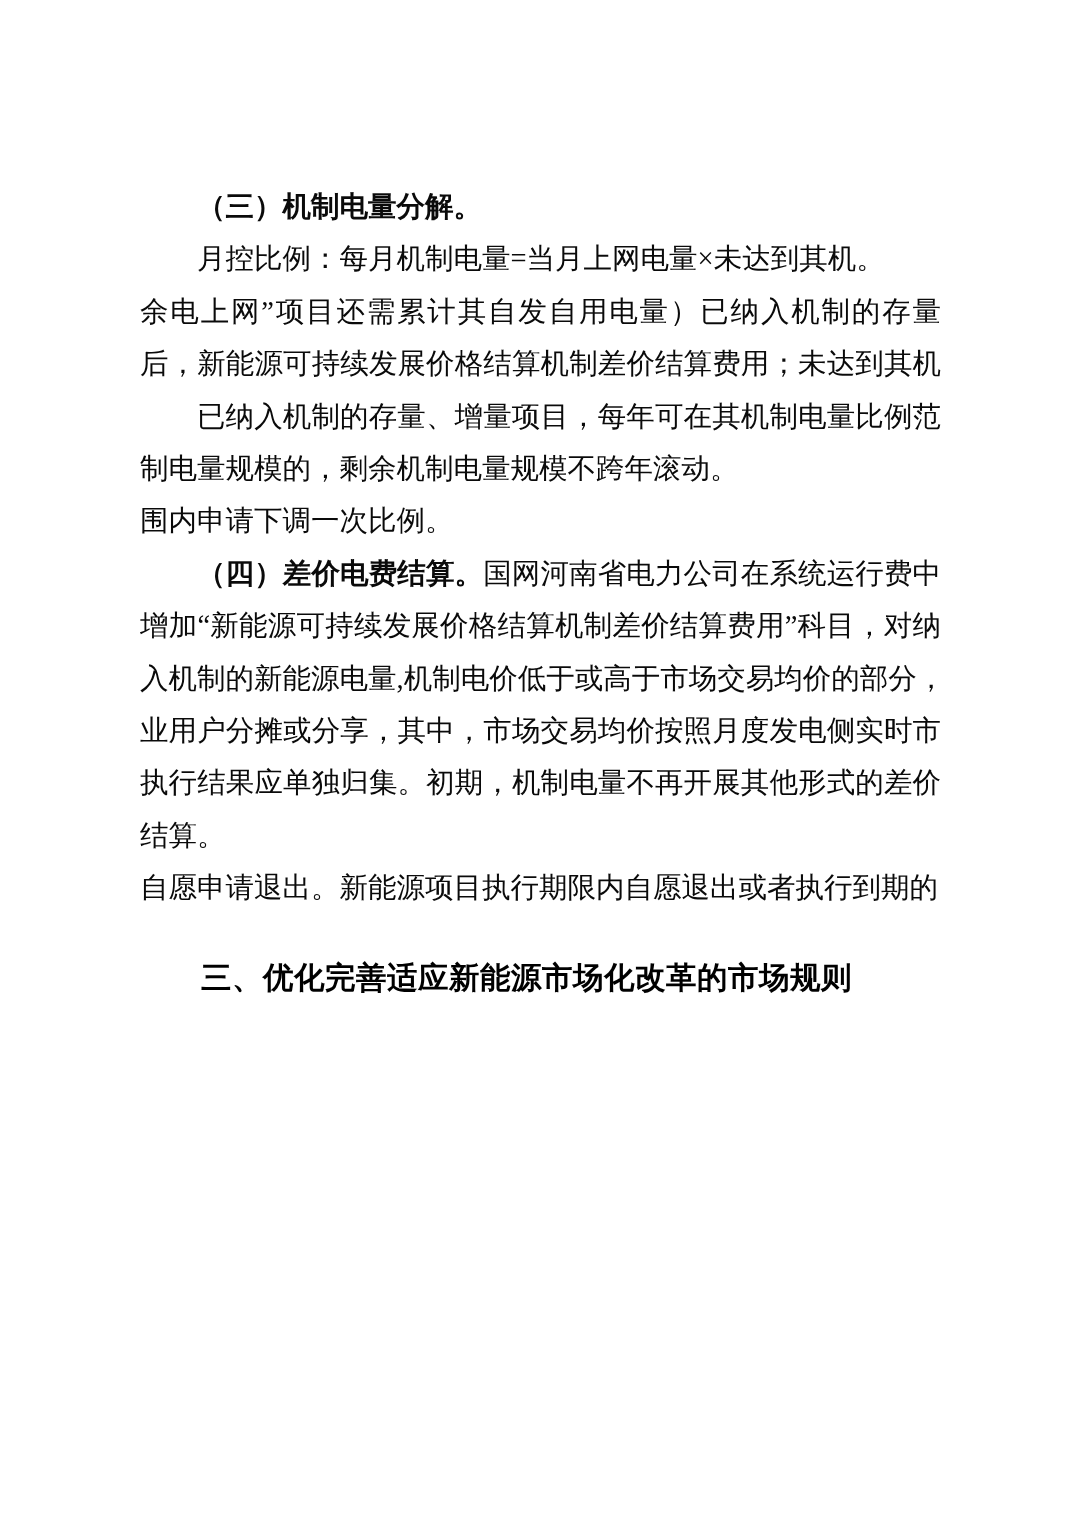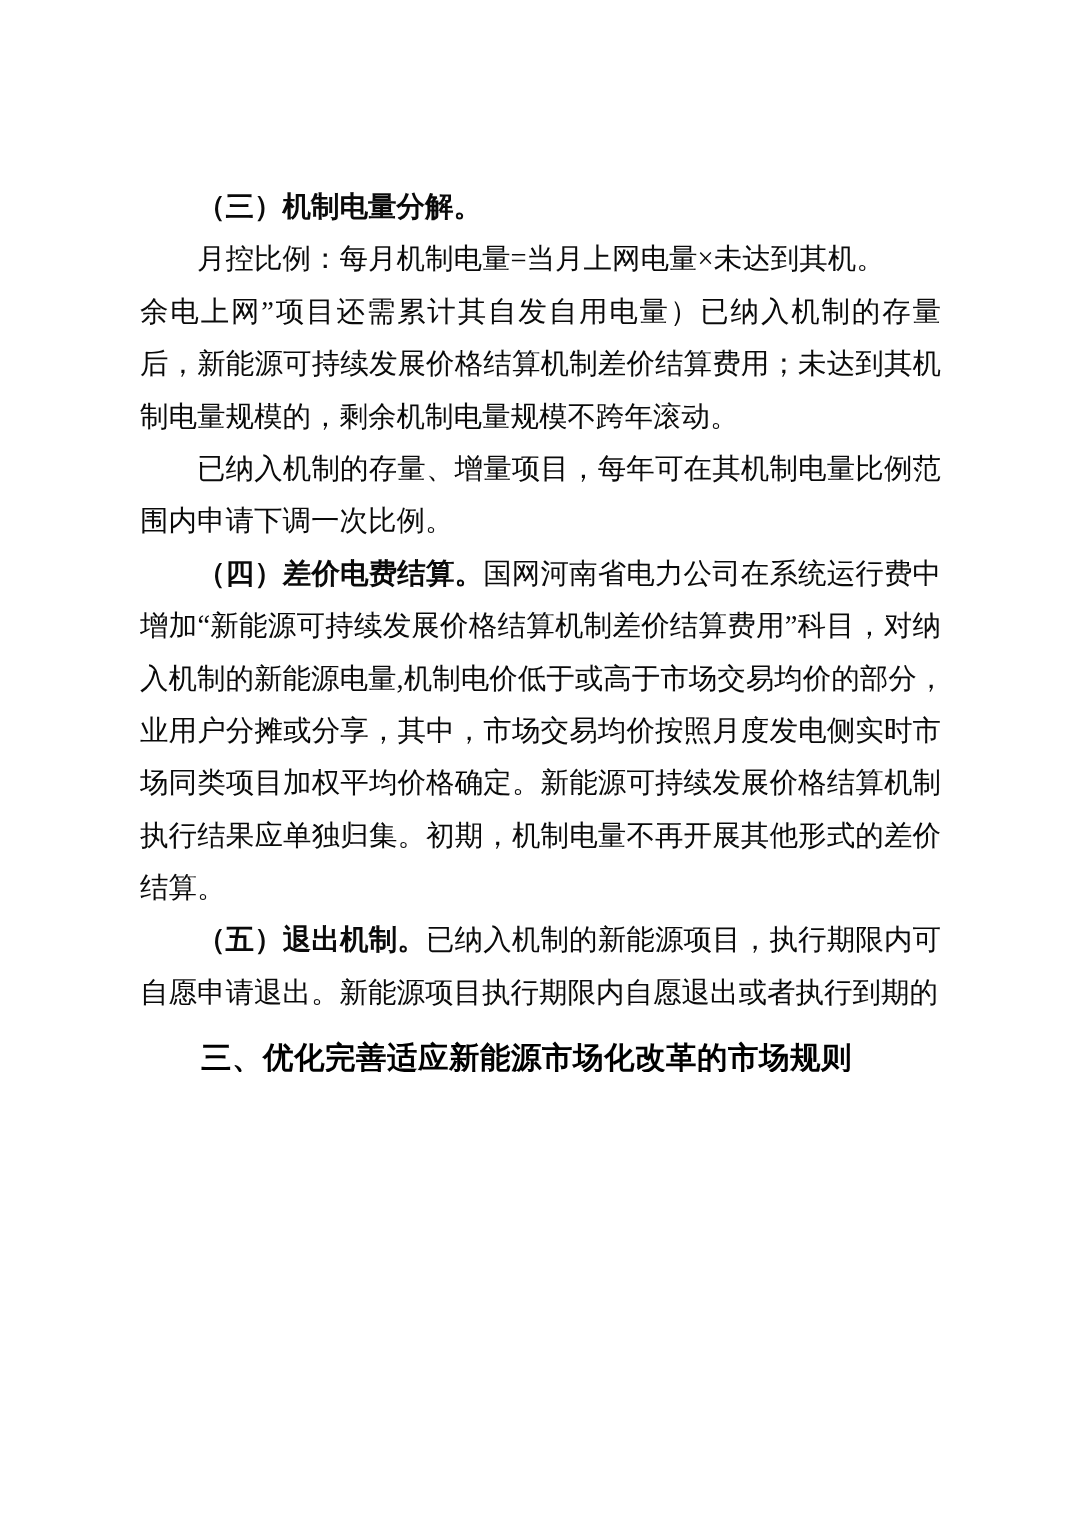--- a/index.html
+++ b/index.html
@@ -35,21 +35,21 @@
   .fill {
     text-align-last: justify;
   }
   .indent {
     text-indent: 2em;
   }
   .lead {
     font-weight: 700;
   }
   .section-heading {
-    margin-top: 16px;
+    margin-top: 41px;
     font-family: "Liberation Sans", "DejaVu Sans", sans-serif;
     font-weight: 700;
     font-size: 30.5px;
     line-height: 44px;
     text-indent: 2em;
     color: #000000;
     letter-spacing: 0.5px;
     white-space: nowrap;
   }
   .page-number {
@@ -66,34 +66,32 @@
 <body>
 
 <div class="page">
   <div class="content">
 
     <div class="line indent"><span class="lead">（三）机制电量分解。</span><span></span></div>
 
     <div class="line indent">月控比例：每月机制电量=当月上网电量×未达到其机。</div>
     <div class="line fill">余电上网”项目还需累计其自发自用电量）已纳入机制的存量</div>
     <div class="line fill">后，新能源可持续发展价格结算机制差价结算费用；未达到其机</div>
+    <div class="line indent fill">已纳入机制的存量、增量项目，每年可在其机制电量比例范</div>
     <div class="line">制电量规模的，剩余机制电量规模不跨年滚动。</div>
-    <div class="line indent fill">已纳入机制的存量、增量项目，每年可在其机制电量比例范</div>
     <div class="line">围内申请下调一次比例。</div>
 
     <div class="line indent fill"><span class="lead">（四）差价电费结算。</span><span>国网河南省电力公司在系统运行费中</span></div>
 
     <div class="line fill">增加“新能源可持续发展价格结算机制差价结算费用”科目，对纳</div>
     <div class="line fill">入机制的新能源电量,机制电价低于或高于市场交易均价的部分，</div>
     <div class="line fill">业用户分摊或分享，其中，市场交易均价按照月度发电侧实时市</div>
-    <div class="line fill">场同类项目加权平均价格确定。新能源可持续发展价格结算机制</div>
     <div class="line fill">执行结果应单独归集。初期，机制电量不再开展其他形式的差价</div>
     <div class="line">结算。</div>
 
-    <div class="line indent fill"><span class="lead">（五）退出机制。</span><span>已纳入机制的新能源项目，执行期限内可</span></div>
 
     <div class="line fill">自愿申请退出。新能源项目执行期限内自愿退出或者执行到期的，</div>
 
     <div class="section-heading">三、优化完善适应新能源市场化改革的市场规则</div>
   </div>
 
   <div class="page-number">— 4 —</div>
 </div>
 
 </body></html>

